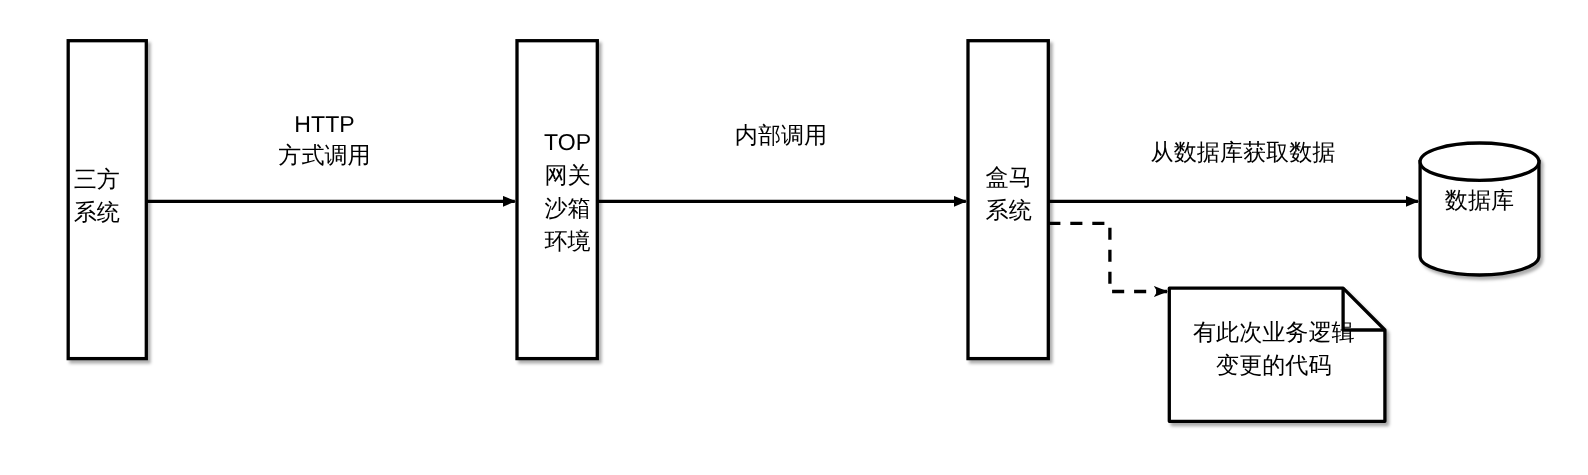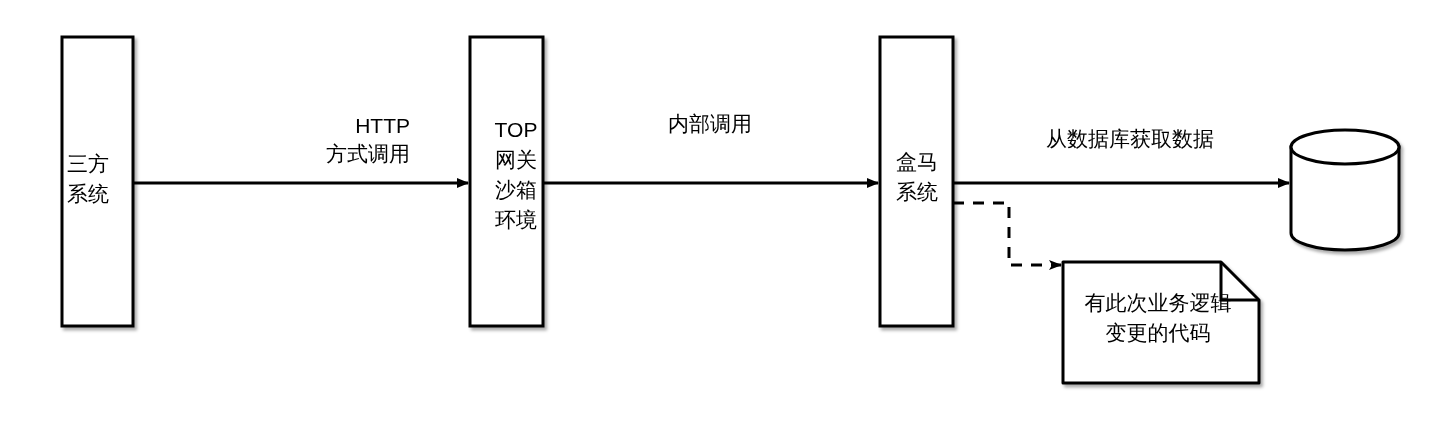--- a/index.html
+++ b/index.html
@@ -50,21 +50,21 @@
   .lbl-box3 {
     left: 880px; top: 147px; width: 74px;
   }
   .lbl-db {
     left: 1291px; top: 168px; width: 108px;
   }
   .lbl-note {
     left: 1060px; top: 288px; width: 196px;
   }
   .lbl-edge1 {
-    left: 180px; top: 112px; width: 230px; text-align: right;
+    left: 180px; top: 100px; width: 230px;
   }
   .lbl-edge2 {
     left: 595px; top: 110px; width: 230px;
   }
   .lbl-edge3 {
     left: 1015px; top: 125px; width: 230px;
   }
 </style>
 </head>
 <body>
@@ -113,20 +113,21 @@
 系统</div>
 
   <div class="node-label lbl-box2">TOP
 网关
 沙箱
 环境</div>
 
   <div class="node-label lbl-box3">盒马
 系统</div>
 
+  <div class="node-label lbl-db">数据库</div>
 
   <div class="node-label lbl-note">有此次业务逻辑
 变更的代码</div>
 
   <div class="edge-label lbl-edge1">HTTP
 方式调用</div>
 
   <div class="edge-label lbl-edge3">从数据库获取数据</div>
 
   <div class="edge-label lbl-edge2">内部调用</div>

